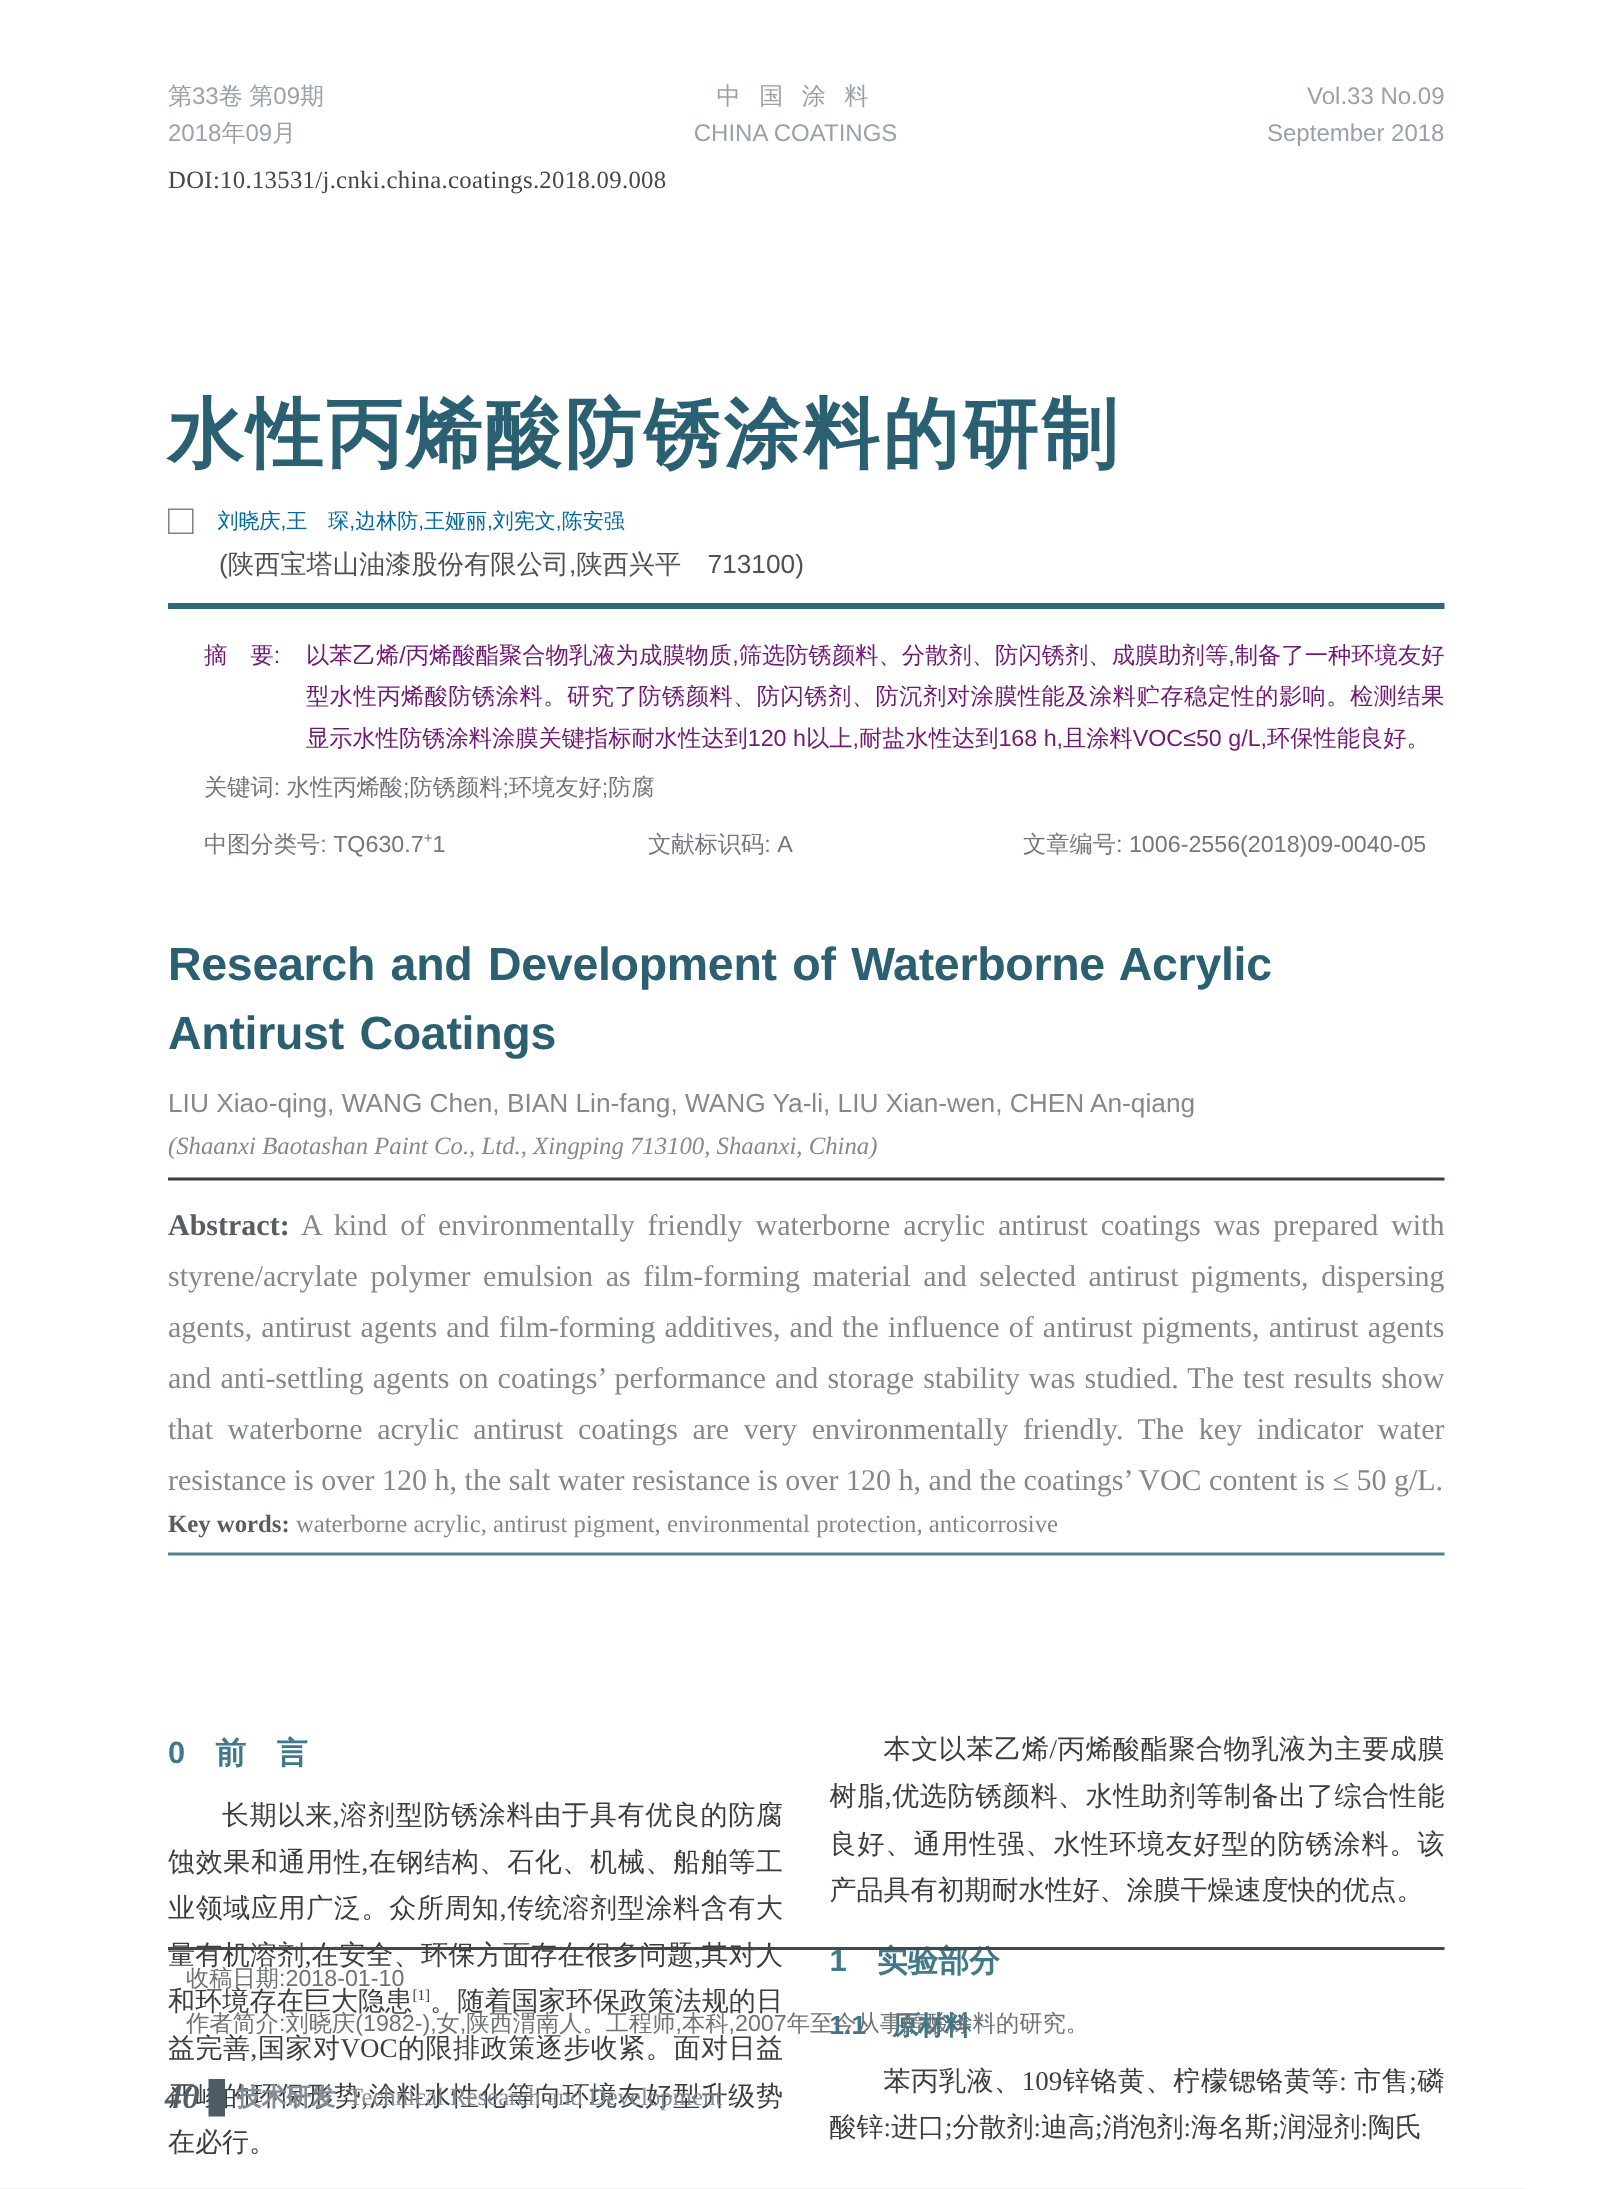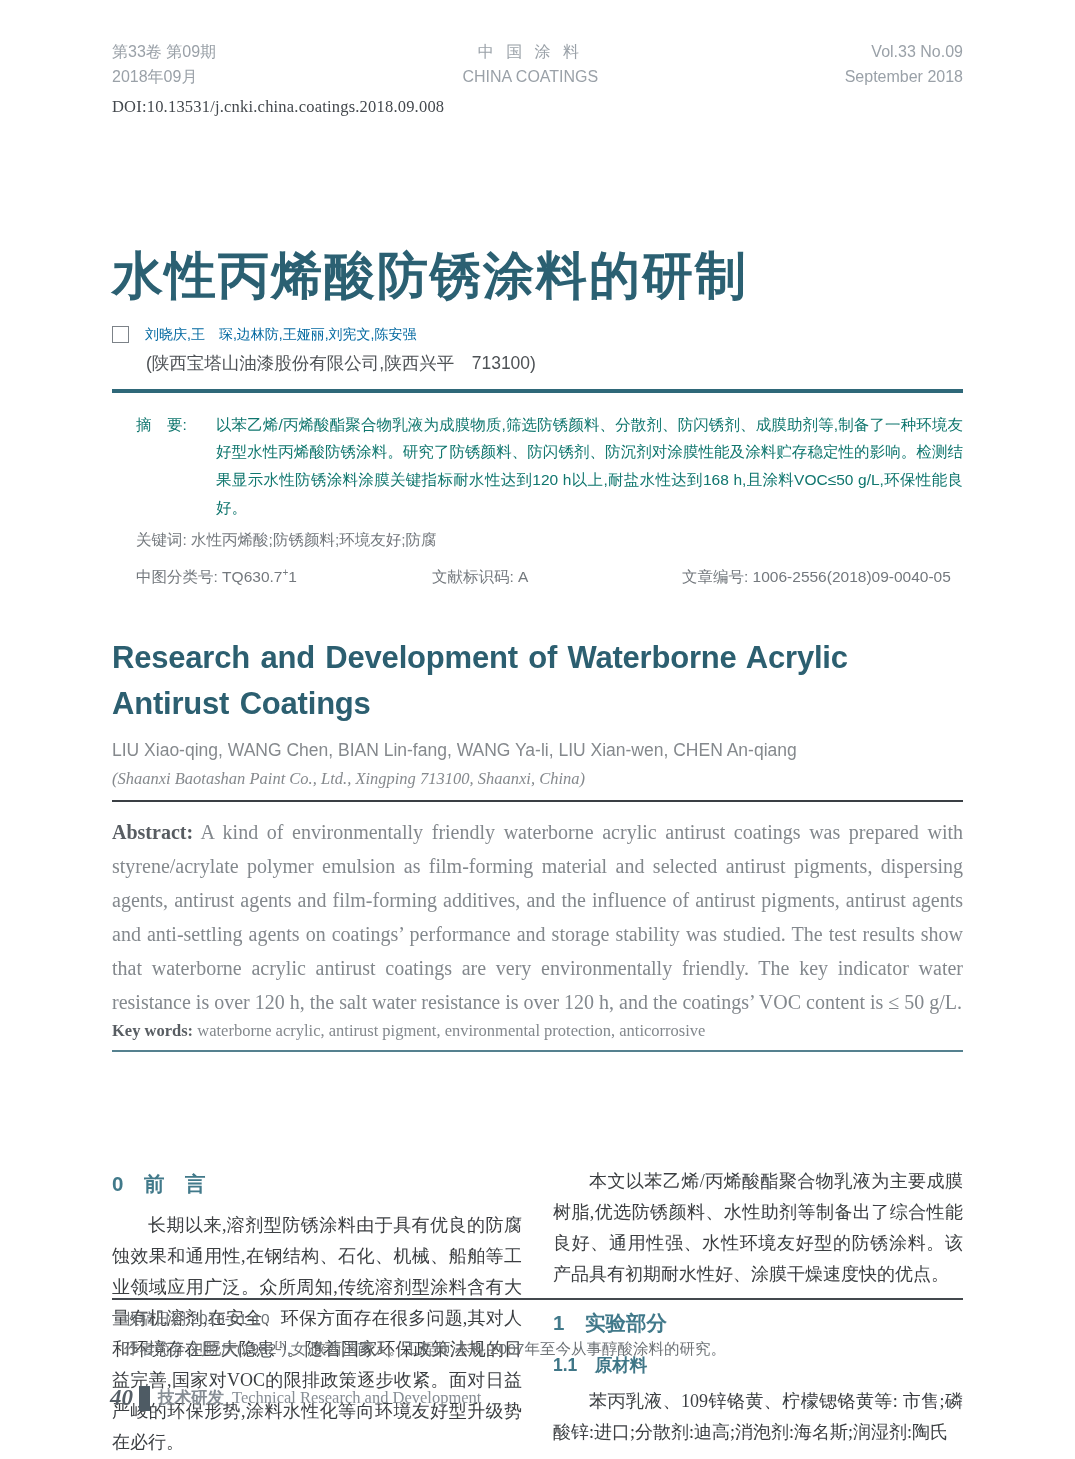--- a/index.html
+++ b/index.html
@@ -8,40 +8,40 @@
     width:1075px;height:1459px;
     margin:0 auto;
     background:#ffffff;
     overflow:hidden;
     font-family:"Liberation Sans","DejaVu Sans",sans-serif;
     color:#3b3e41;
   }
   .content{margin:0 112px;width:851px;}
 
   
-  .jheader{display:flex;justify-content:space-between;padding-top:40px;
+  .jheader{display:flex;justify-content:space-between;padding-top:53px;
     color:#9aa1a8;font-size:16px;line-height:1.55;}
   .jheader .c{text-align:center;}
   .jheader .r{text-align:right;}
   .cjk-spread{letter-spacing:4px;}
   .doi{margin-top:7px;font-family:"Liberation Serif","DejaVu Serif",serif;
     font-size:16.5px;color:#43484d;letter-spacing:.2px;}
 
   
   .title-zh{margin-top:128px;font-size:51px;font-weight:bold;color:#2b6072;
     letter-spacing:2px;line-height:1.2;}
   .authors-zh{margin-top:20px;font-size:14px;color:#0369a1;display:flex;align-items:center;}
   .author-box{display:inline-block;width:15px;height:15px;border:1.5px solid #7c8288;
     margin-right:16px;flex:0 0 auto;}
   .affil-zh{margin-top:7px;font-size:17.5px;color:#4e5256;padding-left:34px;}
   .rule-teal-thick{margin-top:14px;height:4px;background:#2f6879;}
 
   
   .abs-zh{margin-top:18px;padding-left:24px;display:flex;
-    font-size:15.5px;line-height:1.78;color:#0f766e;gap:12px;}
+    font-size:15.5px;line-height:1.78;color:#701a75;}
   .abs-zh .lbl{flex:0 0 68px;}
   .abs-zh .txt{flex:1;text-align:justify;}
   .kw-zh{margin-top:6px;padding-left:24px;font-size:15.5px;color:#73787d;line-height:1.7;}
   .meta-row{margin-top:14px;padding-left:24px;display:grid;
     grid-template-columns:296px 250px auto;font-size:15.5px;color:#73787d;}
   sup{font-size:10px;}
 
   
   .title-en{margin-top:46px;font-size:31px;font-weight:bold;color:#2c5f70;
     line-height:1.5;letter-spacing:-0.2px;word-spacing:2px;max-width:870px;}

